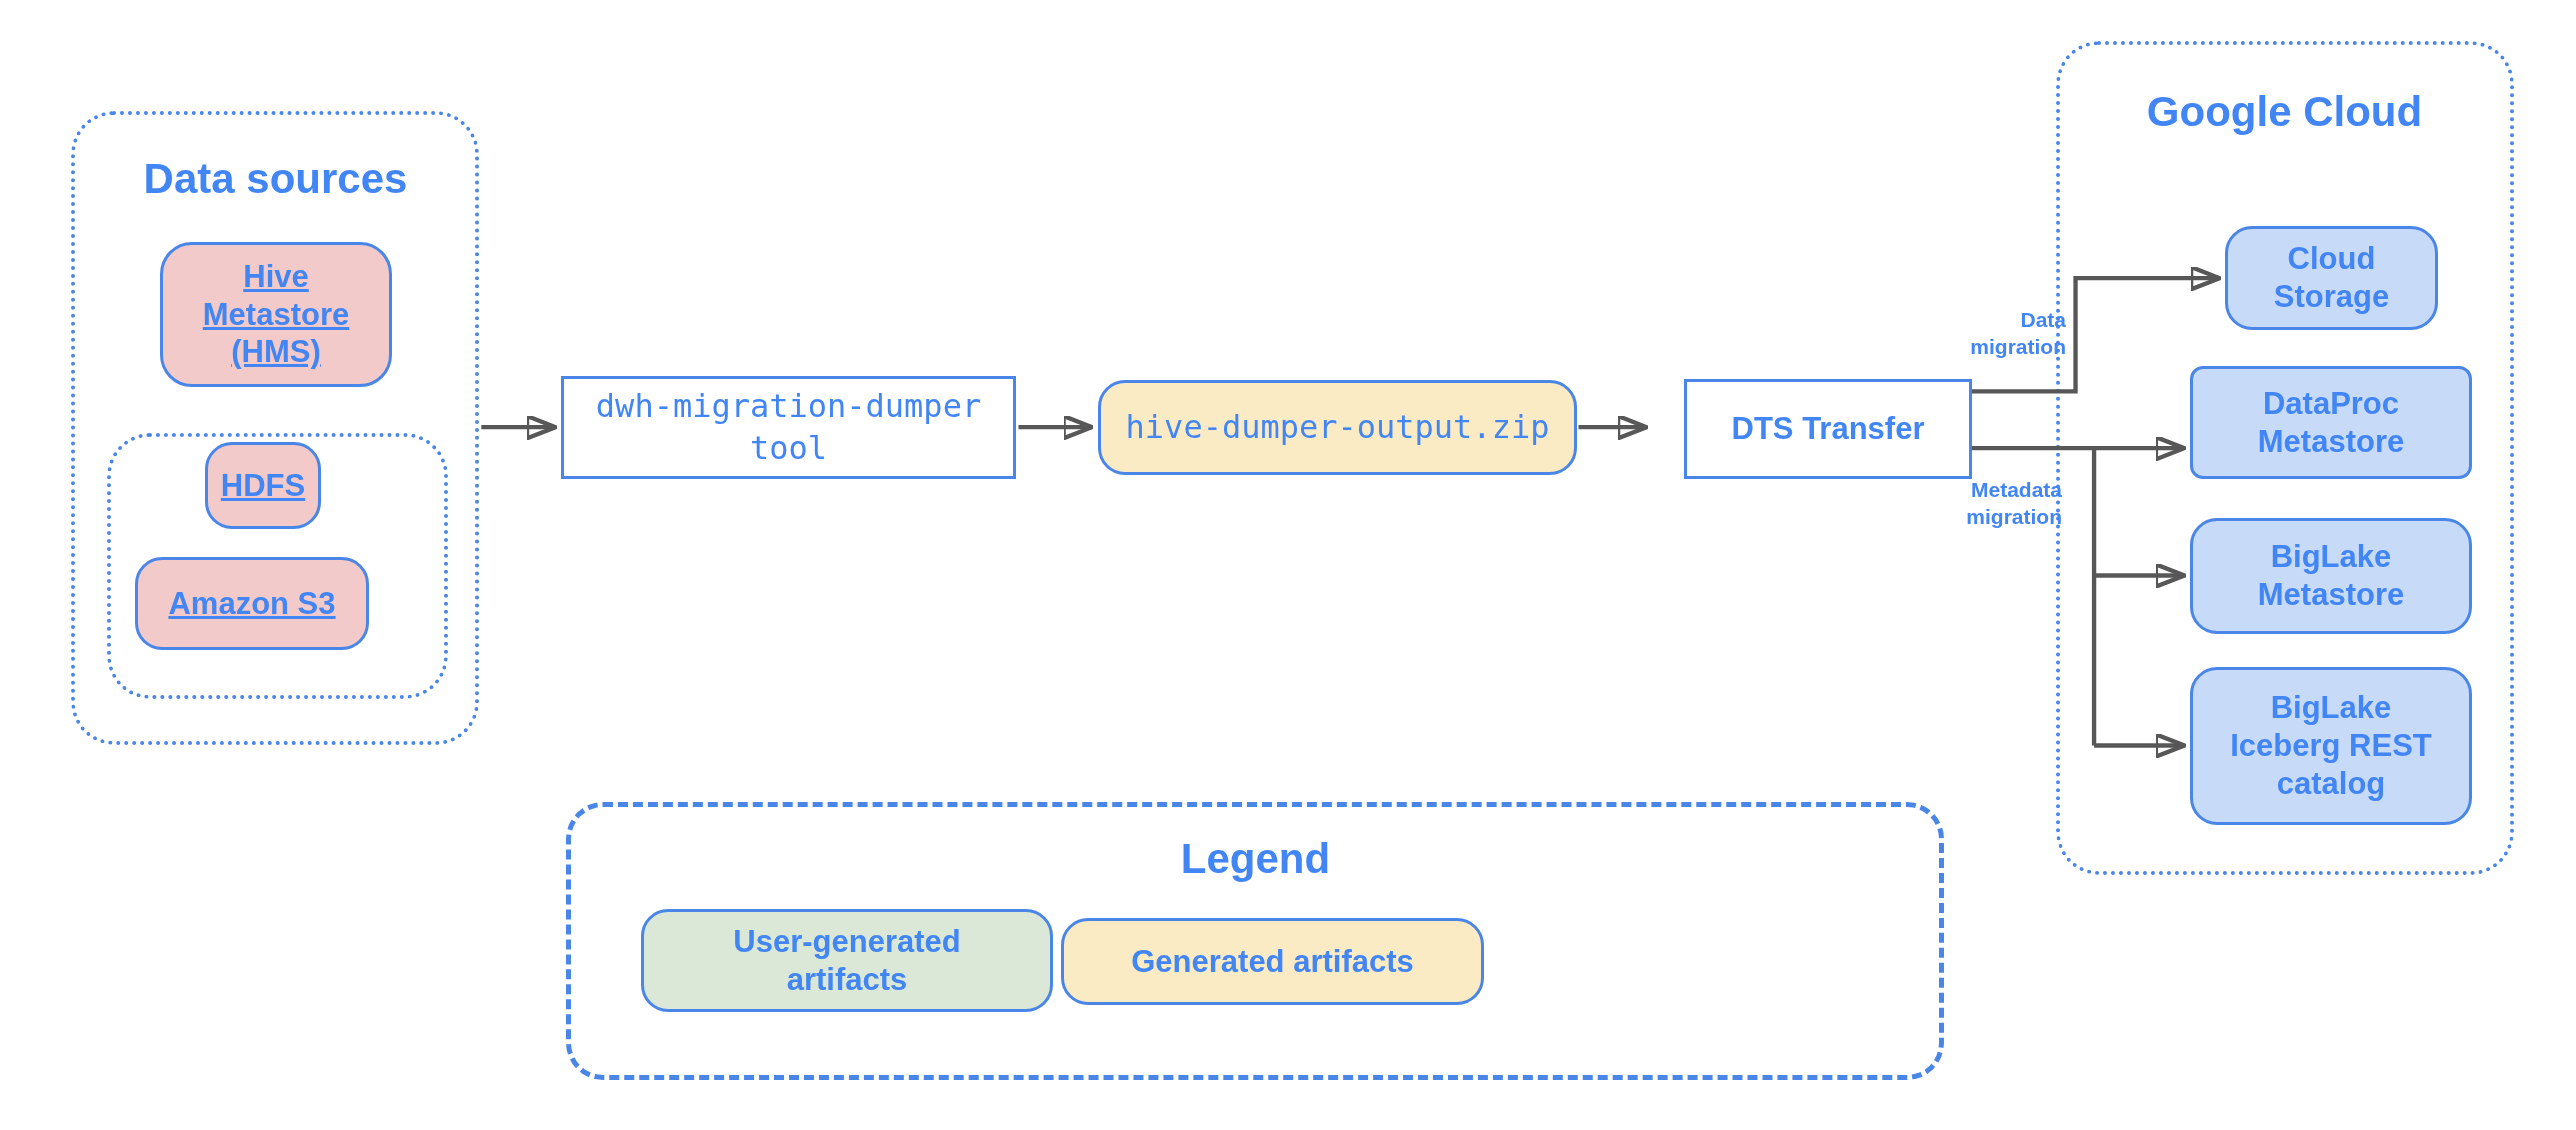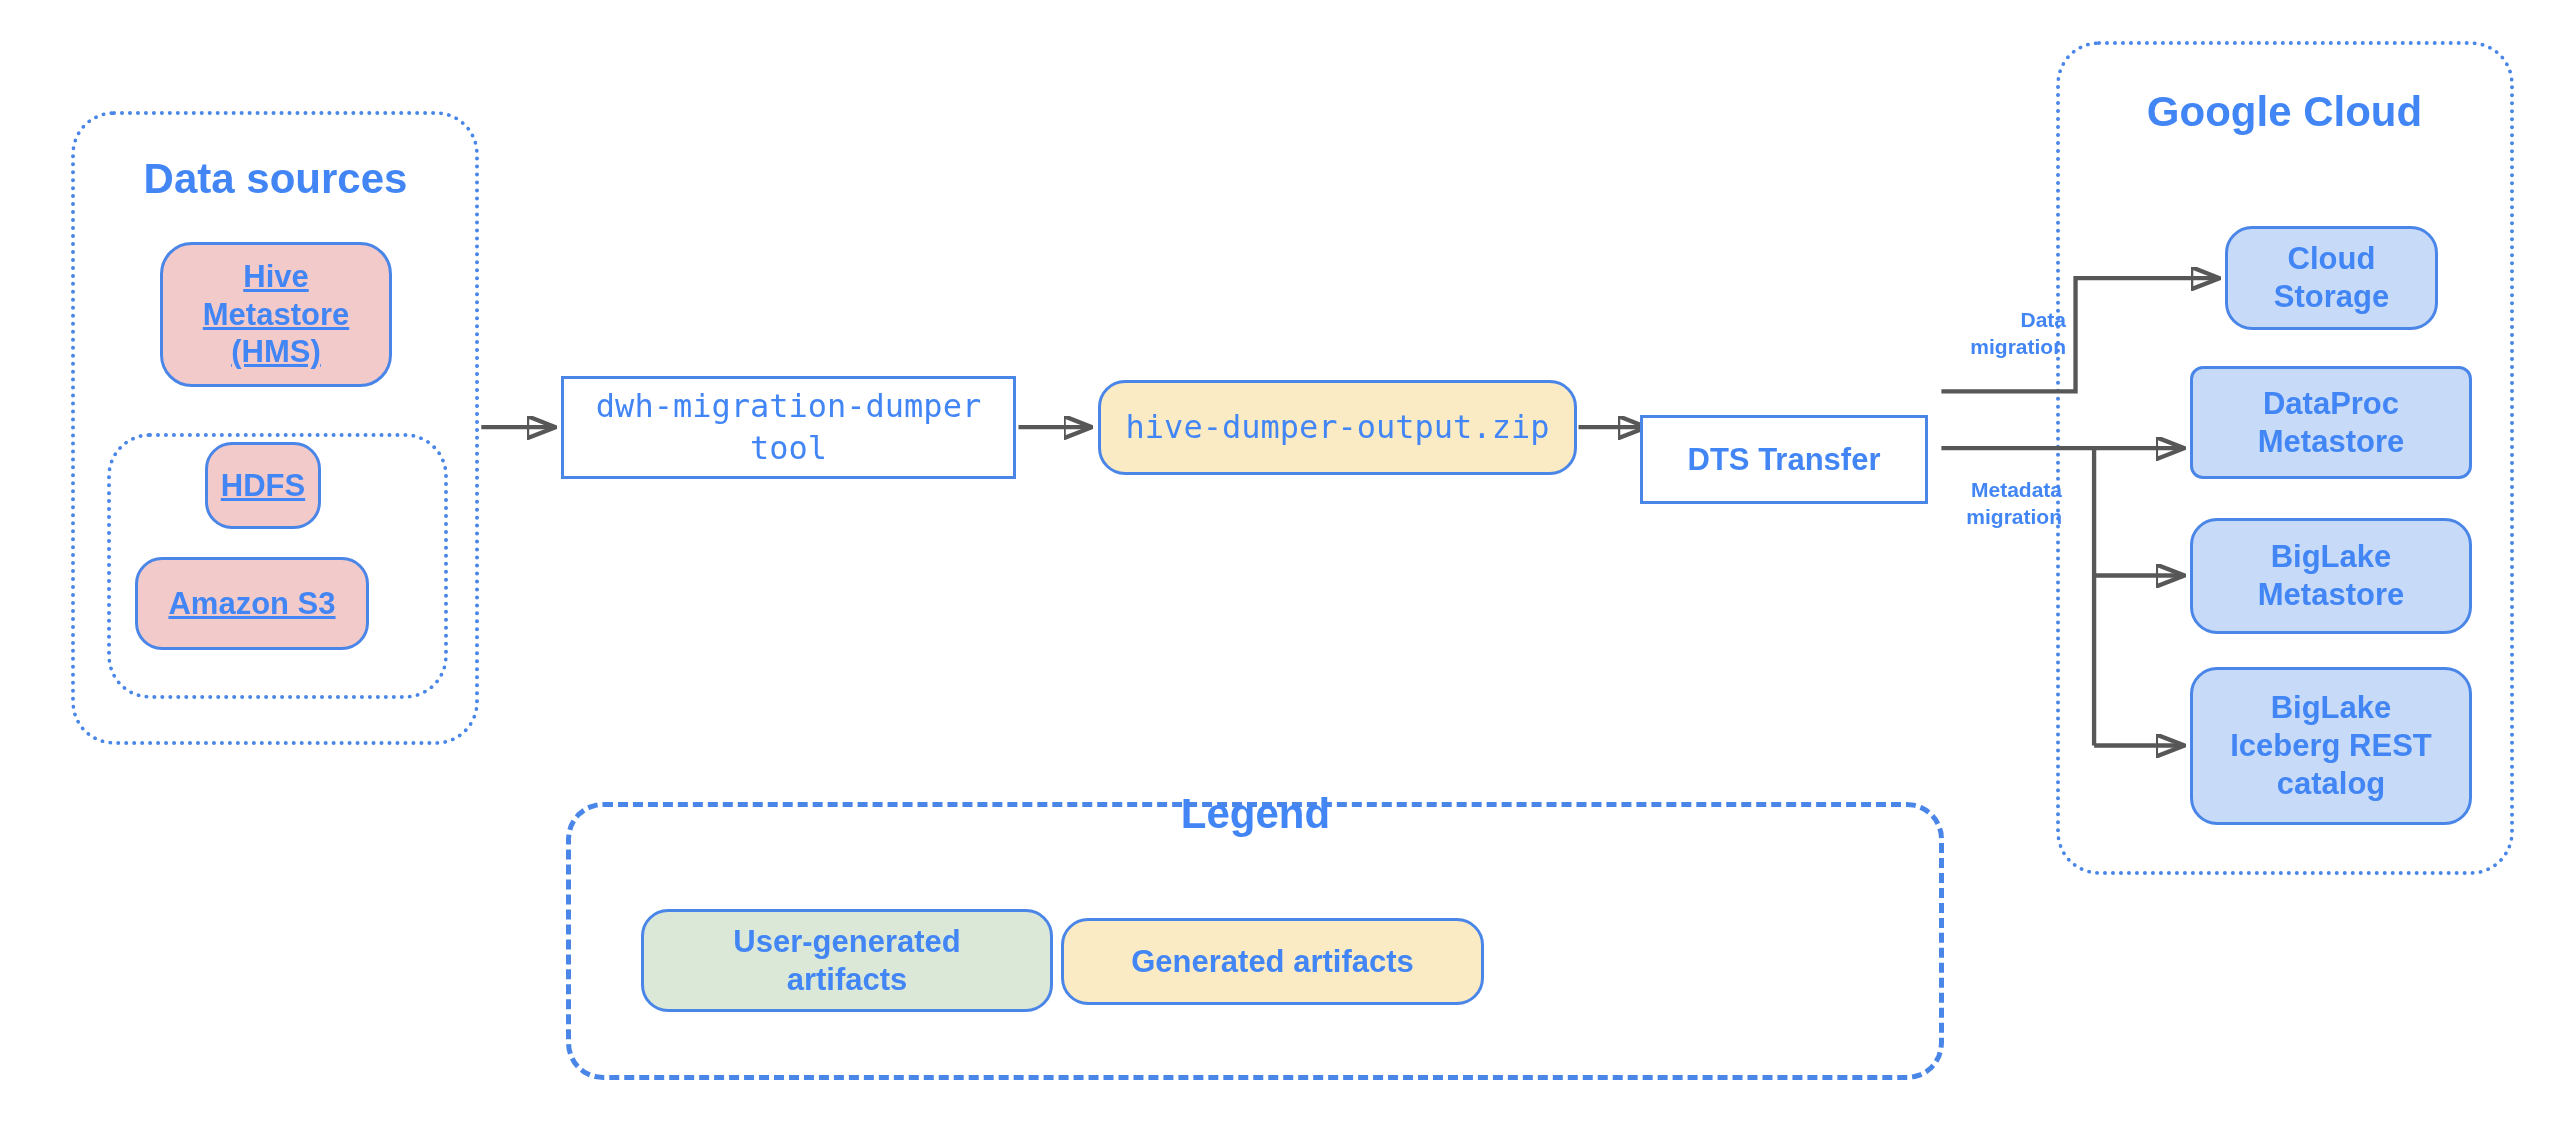--- a/index.html
+++ b/index.html
@@ -78,31 +78,31 @@
   .wires path{stroke:var(--arrow);stroke-width:7;fill:none;}
   
   #c-data-sources{left:71px;top:111px;width:408px;height:634px;}
   #t-data-sources{left:90px;top:155px;}
   #n-hive{left:160px;top:242px;width:232px;height:145px;border-radius:32px;}
   #c-inner-sources{left:107px;top:433px;width:341px;height:266px;}
   #n-hdfs{left:205px;top:442px;width:116px;height:87px;}
   #n-s3{left:135px;top:557px;width:234px;height:93px;}
   #n-dumper{left:561px;top:376px;width:455px;height:103px;}
   #n-zip{left:1098px;top:380px;width:479px;height:95px;}
-  #n-dts{left:1640px;top:379px;width:288px;height:89px;margin-top:36px;}
+  #n-dts{left:1684px;top:379px;width:288px;height:100px;}
   #c-google{left:2056px;top:41px;width:458px;height:834px;}
   #t-google{left:2099px;top:88px;}
   #n-cloud-storage{left:2225px;top:226px;width:213px;height:104px;}
   #n-dataproc{left:2190px;top:366px;width:282px;height:113px;border-radius:13px;}
   #n-biglake-meta{left:2190px;top:518px;width:282px;height:116px;}
   #n-biglake-iceberg{left:2190px;top:667px;width:282px;height:158px;}
   #lbl-data-migration{left:1942px;top:306px;}
   #lbl-metadata-migration{left:1938px;top:476px;}
   #c-legend{left:566px;top:802px;width:1378px;height:278px;}
-  #t-legend{left:1070px;top:790px;}
+  #t-legend{left:1070px;top:835px;}
   #n-user-gen{left:641px;top:909px;width:412px;height:103px;}
   #n-generated{left:1061px;top:918px;width:423px;height:87px;}
   #n-job{left:1558px;top:918px;width:305px;height:87px;}
 </style>
 </head>
 <body>
 
 <div class="canvas">
 
   <div class="container-box" id="c-data-sources"></div>

